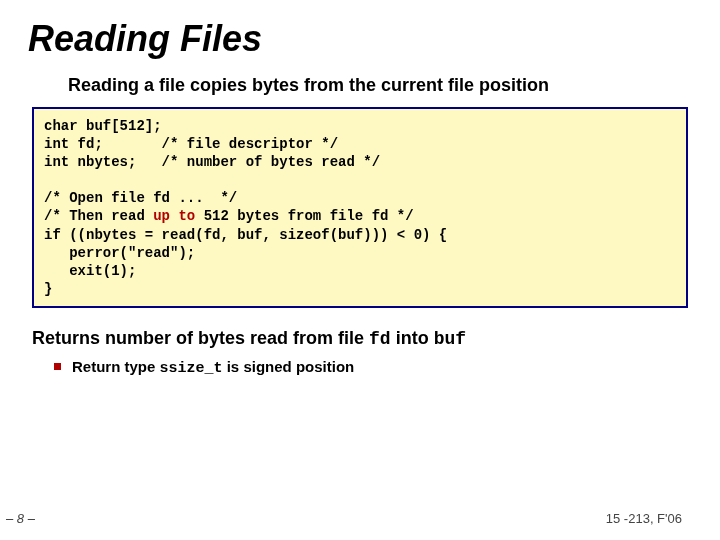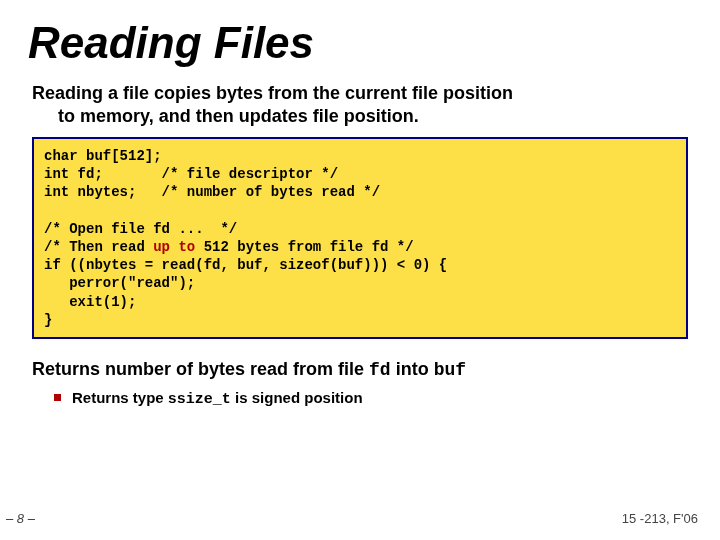--- a/index.html
+++ b/index.html
@@ -6,37 +6,38 @@
   body {
     width: 720px;
     height: 540px;
     background: #ffffff;
     font-family: Arial, Helvetica, sans-serif;
     position: relative;
     padding: 18px 28px 0 28px;
     color: #000;
   }
   .title {
-    font-size: 44px;
+    font-size: 36px;
     font-weight: bold;
     font-style: italic;
     color: #000;
     margin-bottom: 14px;
   }
   .subtitle {
     font-size: 18px;
     font-weight: bold;
     line-height: 1.25;
     margin-bottom: 10px;
     padding-left: 4px;
+    margin-left: 36px;
   }
   .subtitle .indent { padding-left: 26px; display:block; }
   .codebox {
     border: 2px solid #000080;
-    background: #fde047;
+    background: #fef9c3;
     padding: 8px 10px;
     margin: 0 4px 14px 4px;
     font-family: "Courier New", monospace;
     font-size: 14px;
     font-weight: bold;
     line-height: 1.3;
     white-space: pre;
     color: #000;
   }
   .codebox .em { color: #b00000; }
@@ -74,51 +75,50 @@
   .pagenum {
     position: absolute;
     left: 6px;
     bottom: 14px;
     font-size: 13px;
     font-style: italic;
     color: #444;
   }
   .footer-right {
     position: absolute;
-    right: 22px;
+    right: 38px;
     bottom: 14px;
     font-size: 13px;
     color: #444;
   }
 </style>
 </head>
 <body>
 
 <h1 class="title">Reading Files</h1>
 
 <p class="subtitle">
   <span>Reading a file copies bytes from the current file position</span>
-  <span class="indent">to memory, and then updates file position.</span>
 </p>
 
 <div class="codebox"><span>char buf[512];</span>
 <span>int fd;       /* file descriptor */</span>
 <span>int nbytes;   /* number of bytes read */</span>
 <span></span>
 <span>/* Open file fd ...  */</span>
 <span>/* Then read </span><span class="em">up to</span><span> 512 bytes from file fd */</span>
 <span>if ((nbytes = read(fd, buf, sizeof(buf))) &lt; 0) {</span>
 <span>   perror("read");</span>
 <span>   exit(1);</span>
 <span>}</span></div>
 
 <p class="returns">
   <span>Returns number of bytes read from file </span><span class="mono">fd</span><span> into </span><span class="mono">buf</span>
 </p>
 
 <ul class="bullets">
   <li>
-    <span>Returns type </span><span class="mono">ssize_t</span><span> is signed position</span>
+    <span>Return type </span><span class="mono">ssize_t</span><span> is signed position</span>
   </li>
 </ul>
 
 <div class="pagenum">– 8 –</div>
 <div class="footer-right">15 -213, F'06</div>
 
 </body></html>

